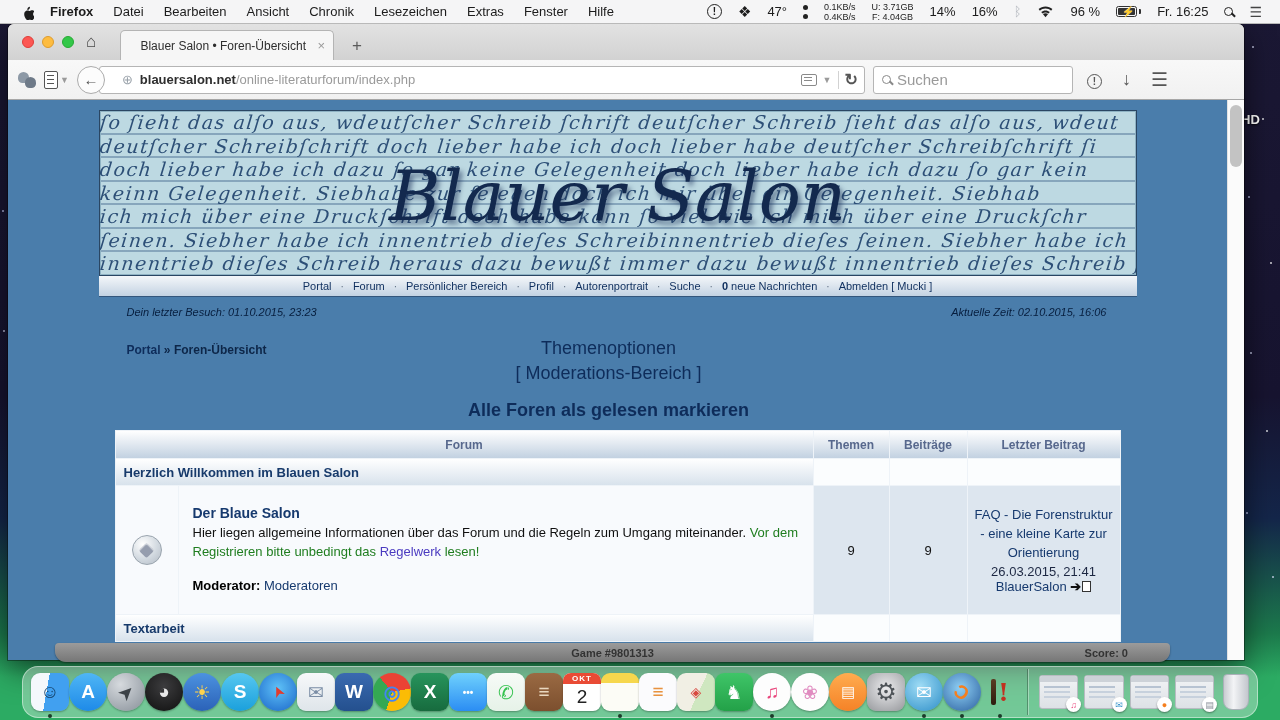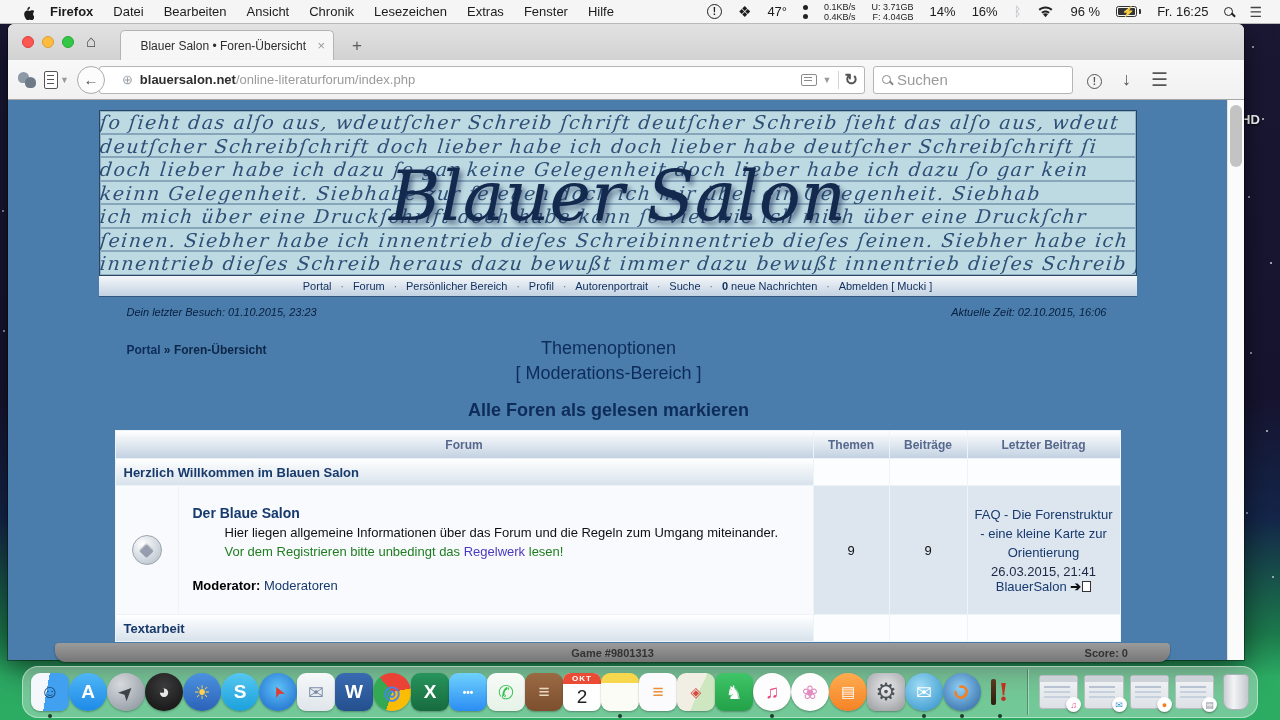--- a/index.html
+++ b/index.html
@@ -24,21 +24,21 @@
   .menu-item { padding:0 10px; line-height:24px; white-space:nowrap; }
   .menu-item.app { font-weight:bold; }
   .menubar-right { margin-left:auto; display:flex; align-items:center; gap:0; padding-right:10px; color:#1c1c1c; }
   .status-item { padding:0 8px; display:flex; align-items:center; white-space:nowrap; }
   .circle-bang { width:15px; height:15px; border:1.5px solid #222; border-radius:50%; font-size:10px; font-weight:bold;
     display:inline-flex; align-items:center; justify-content:center; }
   .dropbox-glyph { font-size:15px; }
   .two-dots { display:flex; flex-direction:column; gap:4px; }
   .two-dots i { width:5px; height:5px; background:#222; border-radius:50%; }
   .stacked { display:flex; flex-direction:column; align-items:flex-end; font-size:9px; line-height:10px; color:#222; }
-  .stacked.left { align-items:flex-end; }
+  .stacked.left { align-items:center; }
   .bt { color:#b6bac0; font-size:13px; }
   .batt { display:inline-flex; align-items:center; gap:2px; }
   .batt-body { width:21px; height:11px; border:1px solid #333; border-radius:2.5px; position:relative; padding:1px; }
   .batt-fill { position:absolute; left:1px; top:1px; bottom:1px; width:17px; background:#333; border-radius:1px; }
   .batt-bolt { position:absolute; left:5px; top:-1px; color:#f5f5f6; font-size:10px; text-shadow:0 0 1px #f5f5f6; }
   .batt-nub { width:2px; height:5px; background:#333; border-radius:0 1px 1px 0; }
   .mag { width:9px; height:9px; border:1.6px solid #222; border-radius:50%; position:relative; display:inline-block; }
   .mag::after { content:""; position:absolute; width:5px; height:1.6px; background:#222; transform:rotate(45deg); right:-4px; bottom:-1px; }
   .nc-icon { font-size:14px; color:#444; }
 
@@ -114,21 +114,21 @@
 
   table.forums { width:1006px; margin:9px auto 0; border-collapse:separate; border-spacing:1px; background:#eef3f8; font-size:13px; }
   .th-cell { height:27px; background:linear-gradient(#ffffff,#c2d1e1); color:#57688d; font-weight:bold; font-size:12px; text-align:center; }
   .sec-cell { height:26px; background:linear-gradient(#ffffff,#d8e2ec); color:#173a6b; font-weight:bold; font-size:13px; padding-left:8px; }
   .sec-empty { background:#fbfdfe; }
   .icon-cell { width:62px; background:#f8fafd; text-align:center; vertical-align:middle; }
   .content-cell { background:#f8fafd; padding:10px 14px 12px; vertical-align:middle; }
   .num-cell { background:#dde6ef; text-align:center; vertical-align:middle; color:#111; width:75px; }
   .lp-cell { background:#dde6ef; text-align:center; vertical-align:middle; width:152px; padding:6px 4px; }
   .forum-title { font-weight:bold; font-size:14px; color:#16396e; text-decoration:none; display:inline-block; margin-bottom:3px; }
-  .forum-desc { color:#101010; line-height:1.45;margin-left:32px; }
+  .forum-desc { color:#101010; line-height:1.45; }
   .green { color:#1f7d1f; }
   .purple-link { color:#4a3ac0; text-decoration:none; }
   .mod-line { margin-top:17px; }
   .mod-label { font-weight:bold; color:#000; }
   .mod-link { color:#16396e; text-decoration:none; }
   .lp-title { color:#16396e; text-decoration:none; line-height:1.45; display:block; }
   .lp-date { color:#1c2742; margin-top:1px; }
   .lp-author { color:#16396e; text-decoration:none;margin-top:20px; }
   .lp-arrow { color:#111; font-weight:bold; }
   .doc-ic { display:inline-block; width:9px; height:11px; border:1.2px solid #333; background:#fff; vertical-align:-1px; margin-left:1px; }

